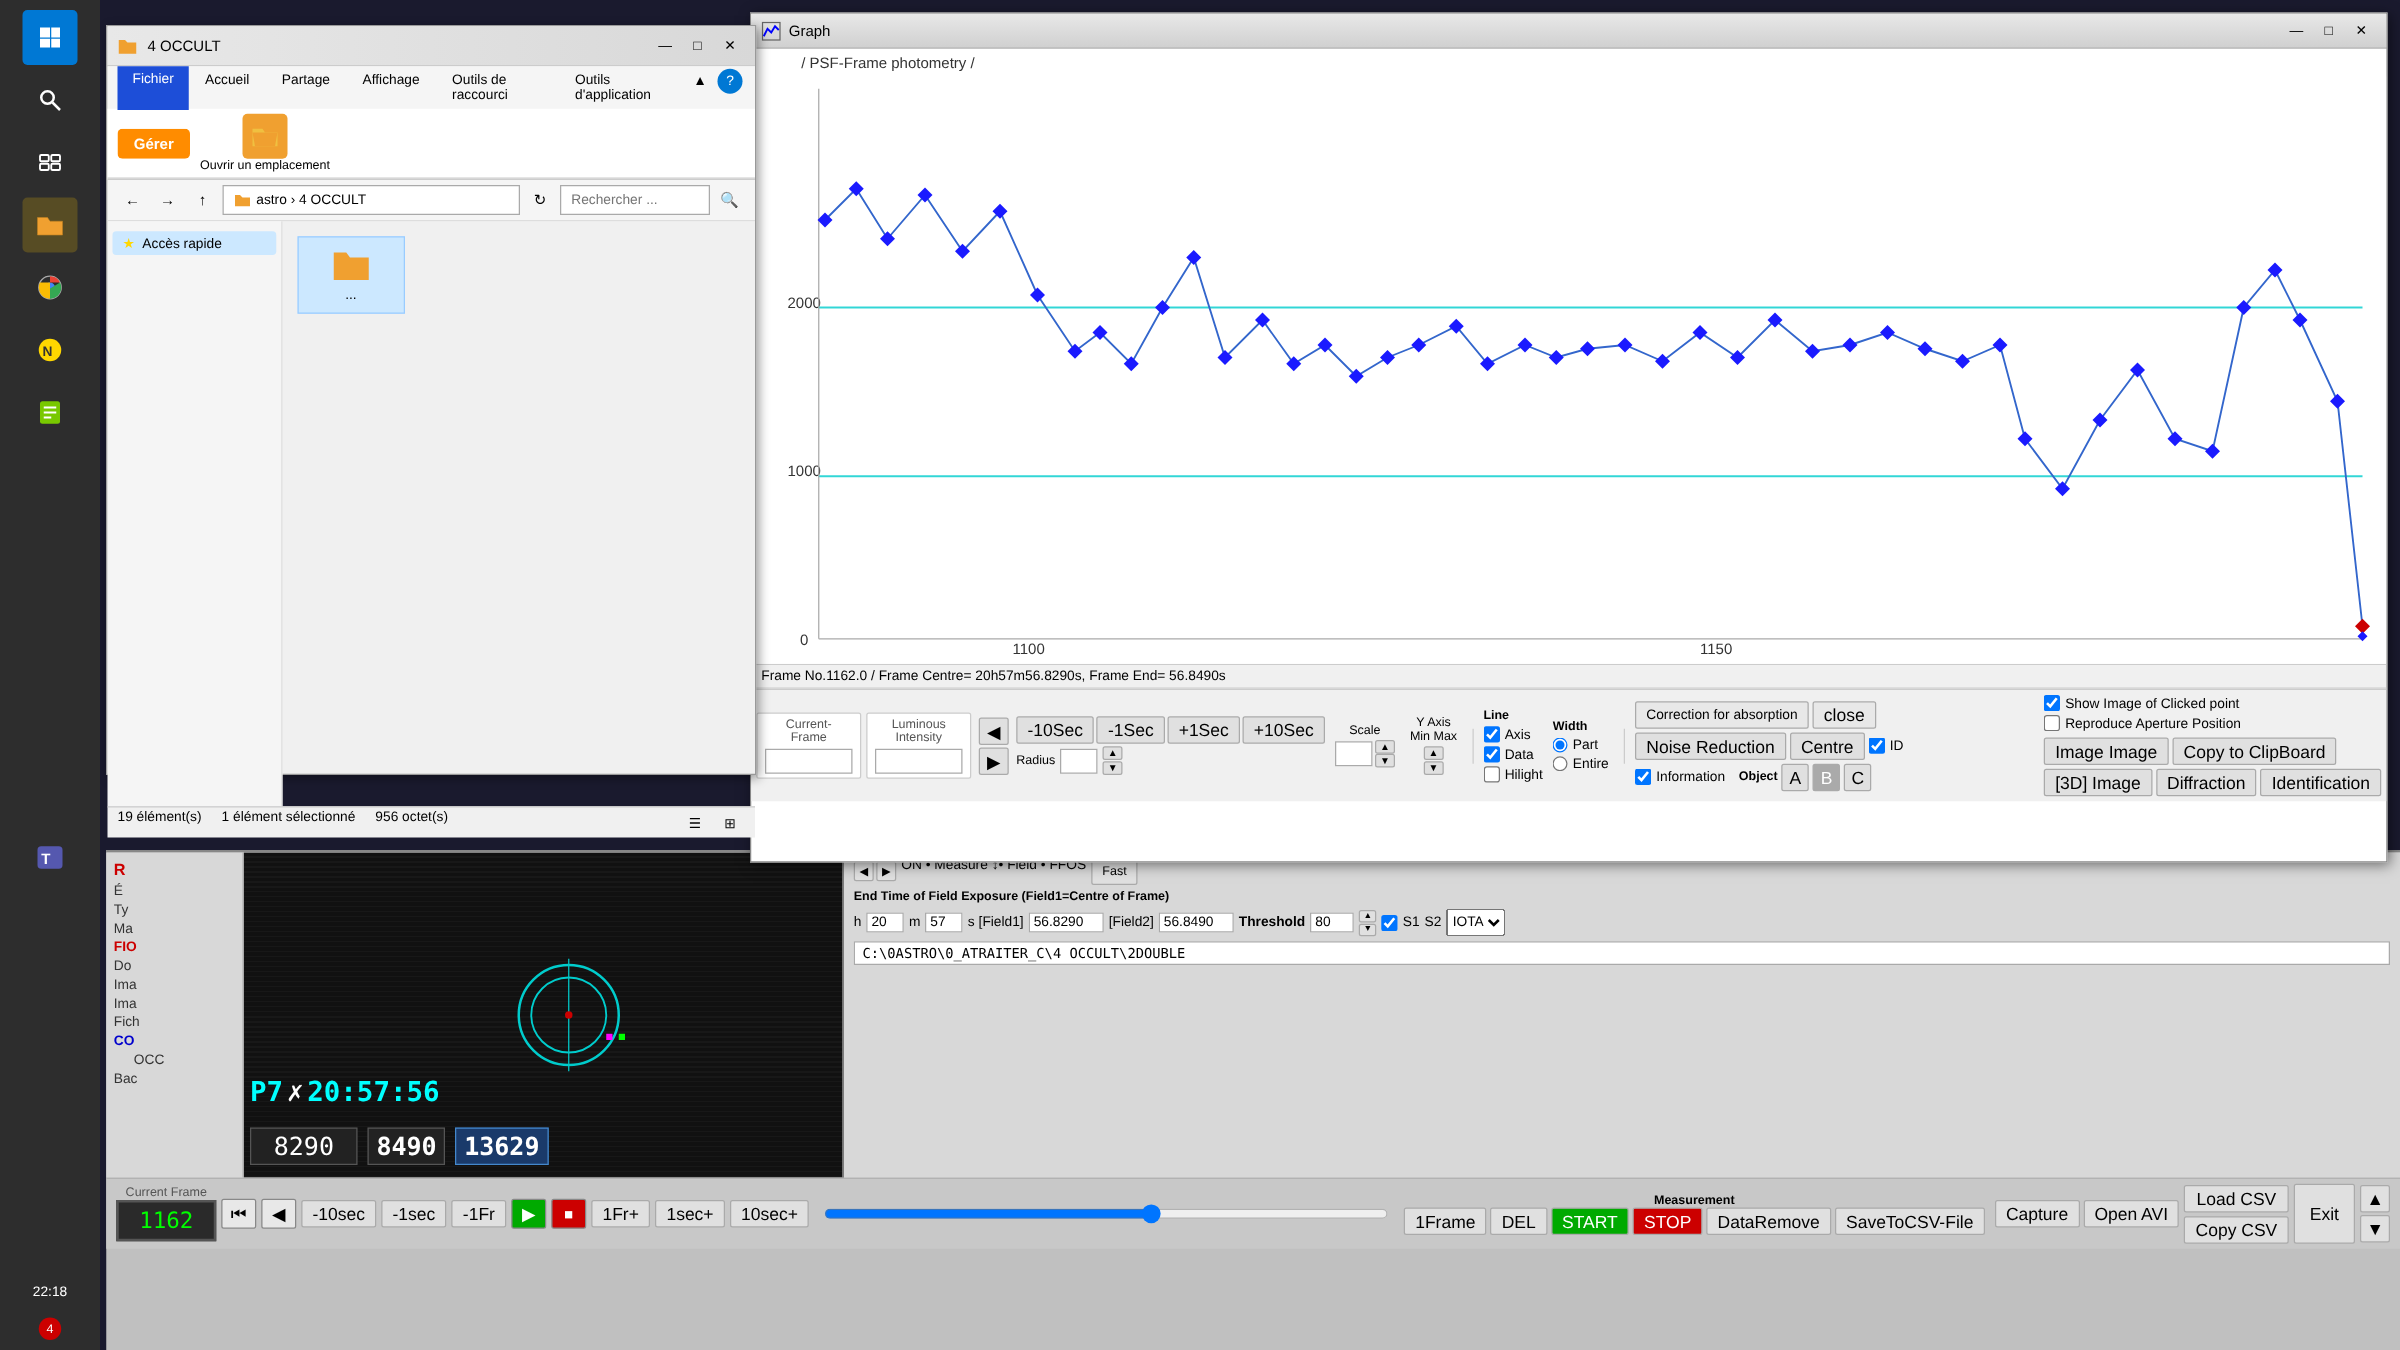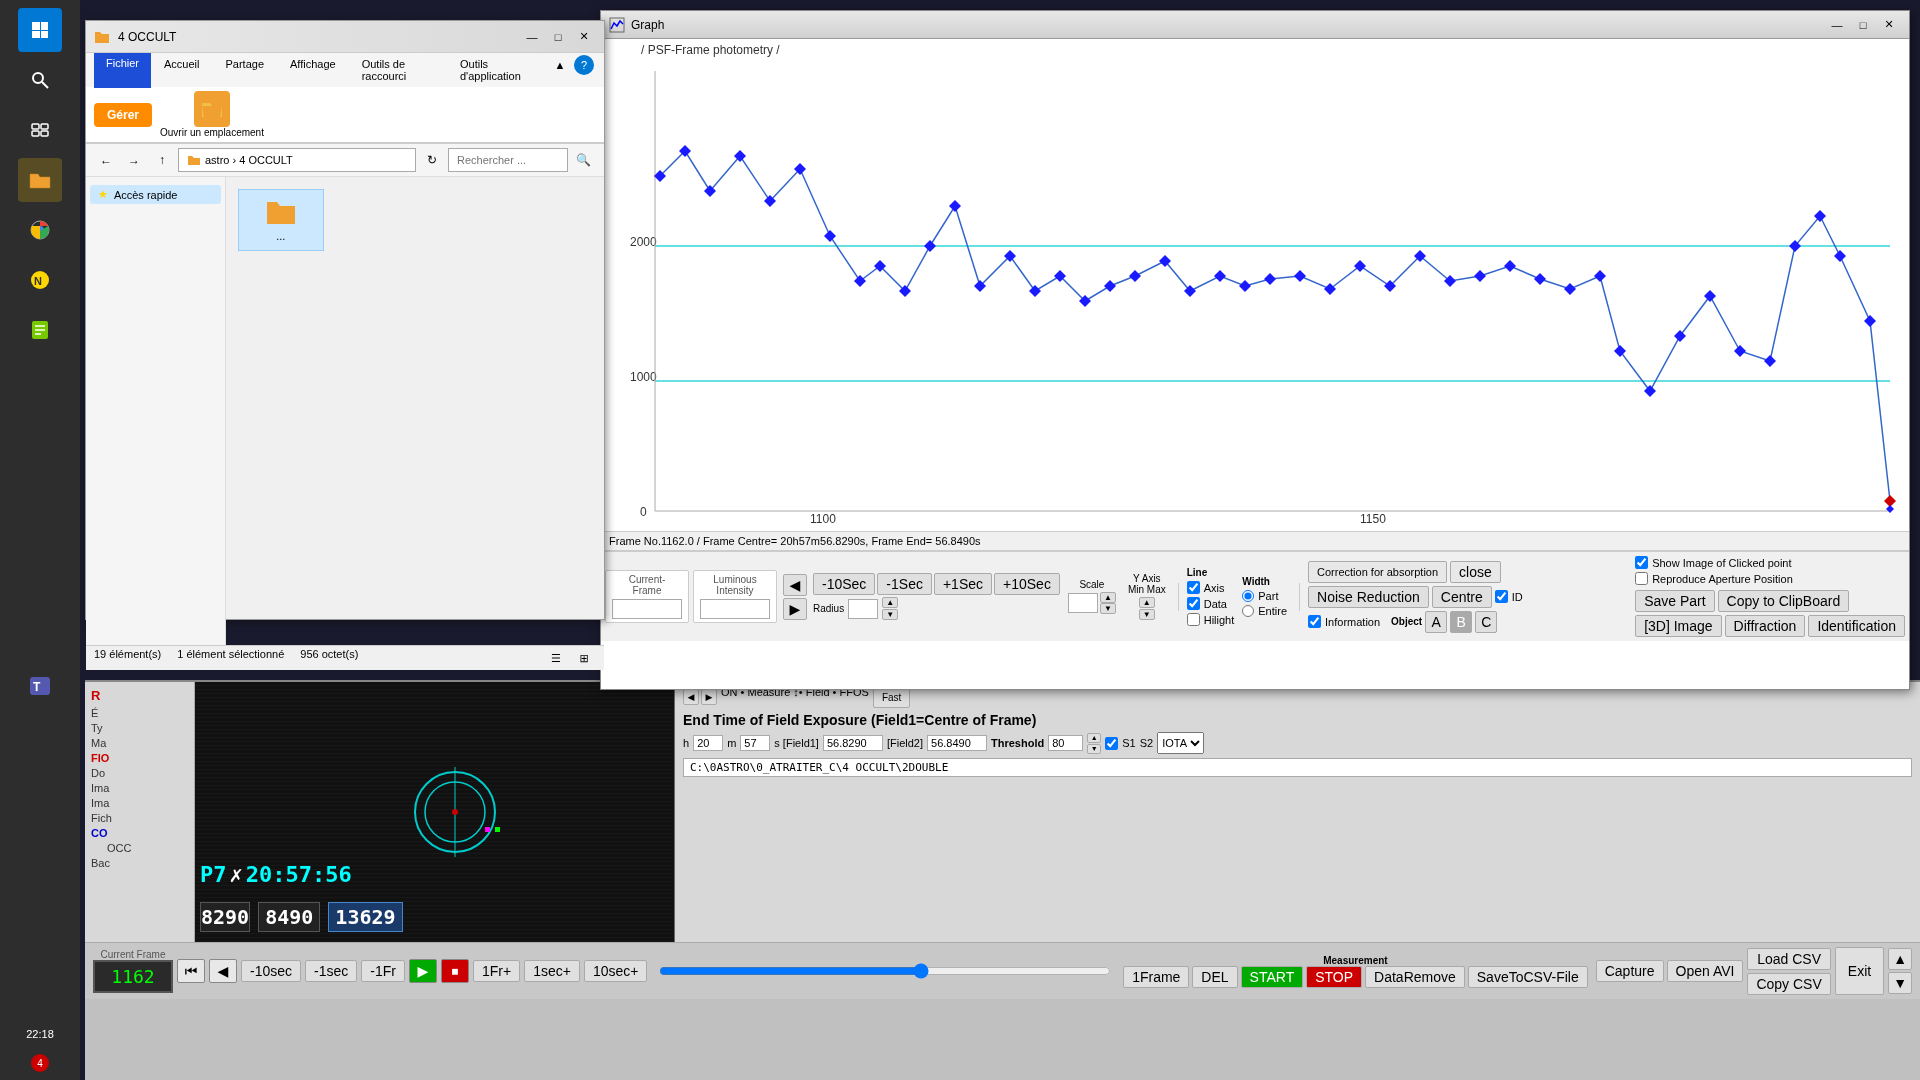--- a/index.html
+++ b/index.html
@@ -455,21 +455,21 @@
         </label>
       </div>
       <div style="display:flex; gap:3px;">
         <label class="cb-row">
           <input type="checkbox" style="">
           <span>Reproduce Aperture Position</span>
         </label>
       </div>
       <div style="display:flex; gap:3px; margin-top:2px;">
         <button class="ctrl-btn">
-          <span>Save Part</span>
+          <span>Image Image</span>
         </button>
         <button class="ctrl-btn">
           <span>Copy to ClipBoard</span>
         </button>
       </div>
       <div style="display:flex; gap:3px;">
         <button class="ctrl-btn">
           <span>[3D] Image</span>
         </button>
         <button class="ctrl-btn">
@@ -524,39 +524,39 @@
           </svg>
         </div>
 
         <div style="position:absolute; bottom:55px; left:5px; color:#00ffff; font-family:monospace; font-size:22px; font-weight:bold; white-space:nowrap; display:flex; align-items:center; gap:3px;">
           <span>P7</span>
           <span style="color:white;">✗</span>
           <span>20:57:56</span>
         </div>
 
         <div style="position:absolute; bottom:10px; left:5px; display:flex; gap:8px;">
-          <span style="color:white; font-family:monospace; font-size:20px; font-weight:bold; background:#222; padding:2px 0; border:1px solid #555;">8290</span>
+          <span style="color:white; font-family:monospace; font-size:20px; font-weight:normal; background:#222; padding:2px 18px; border:1px solid #555;">8290</span>
           <span style="color:white; font-family:monospace; font-size:20px; font-weight:bold; background:#222; padding:2px 6px; border:1px solid #555;">8490</span>
           <span style="color:white; font-family:monospace; font-size:20px; font-weight:bold; background:#1a3a6a; padding:2px 6px; border:1px solid #4488cc;">13629</span>
         </div>
       </div>
     </div>
 
     <div style="flex:1; padding:4px 8px; background:#d8d8d8;">
 
       <div style="display:flex; gap:4px; margin-bottom:4px; flex-wrap:wrap;">
         <div style="display:flex; align-items:center; gap:2px;">
           <button class="ctrl-btn" style="width:16px; height:16px; padding:0; font-size:9px;">◀</button>
           <button class="ctrl-btn" style="width:16px; height:16px; padding:0; font-size:9px;">▶</button>
         </div>
         <span style="font-size:11px;">ON • Measure ↕• Field • FFOS</span>
         <button class="ctrl-btn" style="font-size:10px;">Fast</button>
       </div>
 
-      <div style="font-size:14px; font-weight:bold; margin-bottom:4px;">End Time of Field Exposure (Field1=Centre of Frame)</div>
+      <div style="font-size:10px; font-weight:bold; margin-bottom:4px;">End Time of Field Exposure (Field1=Centre of Frame)</div>
 
       <div style="display:flex; gap:4px; align-items:center; font-size:11px; margin-bottom:4px; flex-wrap:wrap;">
         <span>h</span>
         <input type="text" value="20" style="width: 30px; border: 1px solid rgb(170, 170, 170); font-size: 11px; padding: 1px 3px;">
         <span>m</span>
         <input type="text" value="57" style="width: 30px; border: 1px solid rgb(170, 170, 170); font-size: 11px; padding: 1px 3px;">
         <span>s [Field1]</span>
         <input type="text" value="56.8290" style="width: 60px; border: 1px solid rgb(170, 170, 170); font-size: 11px; padding: 1px 3px;">
         <span>[Field2]</span>
         <input type="text" value="56.8490" style="width: 60px; border: 1px solid rgb(170, 170, 170); font-size: 11px; padding: 1px 3px;">

